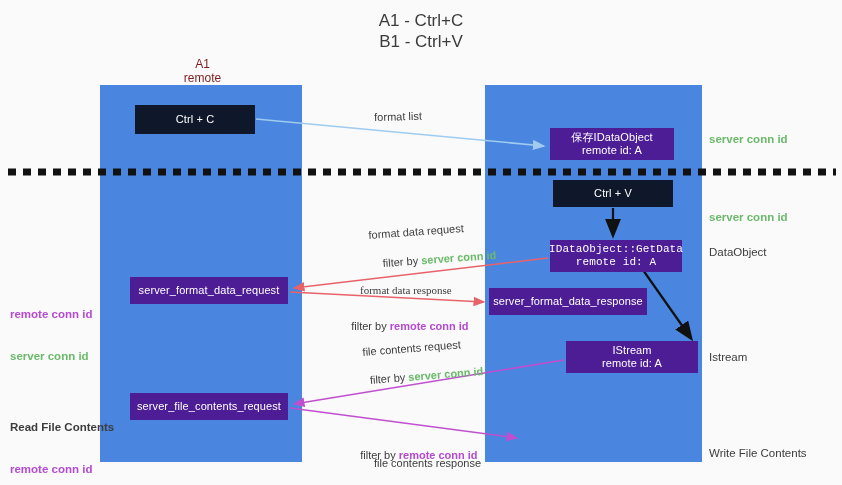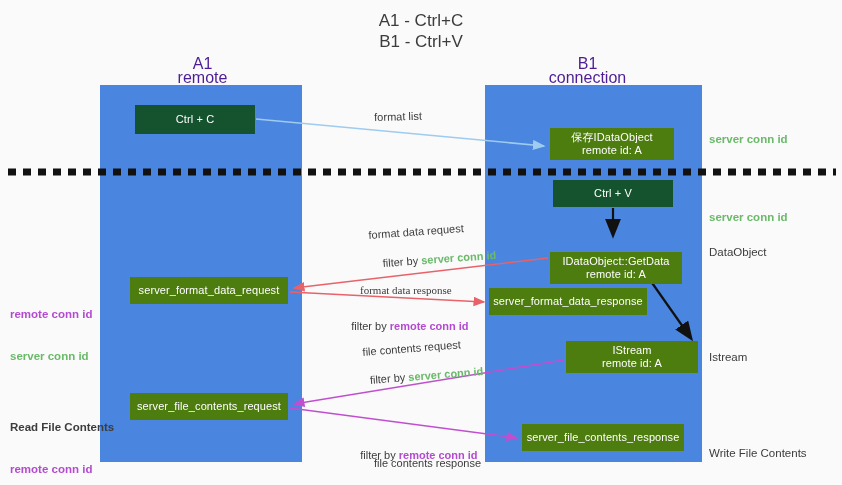--- a/index.html
+++ b/index.html
@@ -21,23 +21,23 @@
     text-align:center;
     font-size:17px;
     line-height:21px;
     color:#3c3c3c;
     white-space:pre;
   }
 
   
   .col-head{
     text-align:center;
-    font-size:16px;
+    font-size:12px;
     line-height:14px;
-    color:#4c1d95;
+    color:#7f1d1d;
     white-space:pre;
   }
   #head-a{left:115px;top:57px;width:175px;}
   #head-b{left:500px;top:57px;width:175px;}
 
   
   .column{background:#4a86e0;}
   #col-a{left:100px;top:85px;width:202px;height:377px;}
   #col-b{left:485px;top:85px;width:217px;height:377px;}
 
@@ -48,27 +48,27 @@
     flex-direction:column;
     align-items:center;
     justify-content:center;
     color:#ffffff;
     font-size:11px;
     line-height:13px;
     text-align:center;
     white-space:pre;
     letter-spacing:.1px;
   }
-  .green{background:#14532d;}
-  .orange{background:#4d7c0f;}
+  .green{background:#0f172a;}
+  .orange{background:#4c1d95;}
 
   #box-ctrlc{left:135px;top:105px;width:120px;height:29px;}
   #box-idataobject{left:550px;top:128px;width:124px;height:32px;}
   #box-ctrlv{left:553px;top:180px;width:120px;height:27px;}
-  #box-getdata{left:550px;top:252px;width:132px;height:32px;}
+  #box-getdata{left:550px;top:240px;width:132px;height:32px;font-family:Liberation Mono, monospace;}
   #box-fmt-req{left:130px;top:277px;width:158px;height:27px;}
   #box-fmt-res{left:489px;top:288px;width:158px;height:27px;}
   #box-istream{left:566px;top:341px;width:132px;height:32px;}
   #box-file-req{left:130px;top:393px;width:158px;height:27px;}
   #box-file-res{left:522px;top:424px;width:162px;height:27px;}
 
   
   .right-note{
     font-size:11.5px;line-height:14px;white-space:pre;
   }
@@ -109,22 +109,20 @@
 </head>
 <body>
 
 <div id="stage">
 
   <div class="abs" id="title">A1 - Ctrl+C
 B1 - Ctrl+V</div>
 
   <div class="abs col-head" id="head-a">A1
 remote</div>
-  <div class="abs col-head" id="head-b">B1
-connection</div>
 
   <div class="abs column" id="col-a"></div>
   <div class="abs column" id="col-b"></div>
 
   <svg id="wires" viewBox="0 0 842 485">
     <defs>
       <marker id="ah-blue" markerWidth="9" markerHeight="9" refX="7" refY="3.2" orient="auto">
         <path d="M0,0 L8,3.2 L0,6.4 z" fill="#9ecbee"></path>
       </marker>
       <marker id="ah-red" markerWidth="9" markerHeight="9" refX="7" refY="3.2" orient="auto">
@@ -159,21 +157,20 @@
   <div class="abs box orange" id="box-idataobject">保存IDataObject
 remote id: A</div>
   <div class="abs box green" id="box-ctrlv">Ctrl + V</div>
   <div class="abs box orange" id="box-getdata">IDataObject::GetData
 remote id: A</div>
   <div class="abs box orange" id="box-fmt-res">server_format_data_response</div>
   <div class="abs box orange" id="box-fmt-req">server_format_data_request</div>
   <div class="abs box orange" id="box-istream">IStream
 remote id: A</div>
   <div class="abs box orange" id="box-file-req">server_file_contents_request</div>
-  <div class="abs box orange" id="box-file-res">server_file_contents_response</div>
 
   <div class="abs right-note green-txt" id="rn-1">server conn id</div>
   <div class="abs right-note green-txt" id="rn-2">server conn id</div>
   <div class="abs right-note dark-txt" id="rn-3">DataObject</div>
   <div class="abs right-note dark-txt" id="rn-4">Istream</div>
   <div class="abs right-note dark-txt" id="rn-5">Write File Contents</div>
 
   <div class="abs left-note" id="ln-1">
     <div class="magenta-txt">remote conn id</div>
     <div class="green-txt">server conn id</div>

